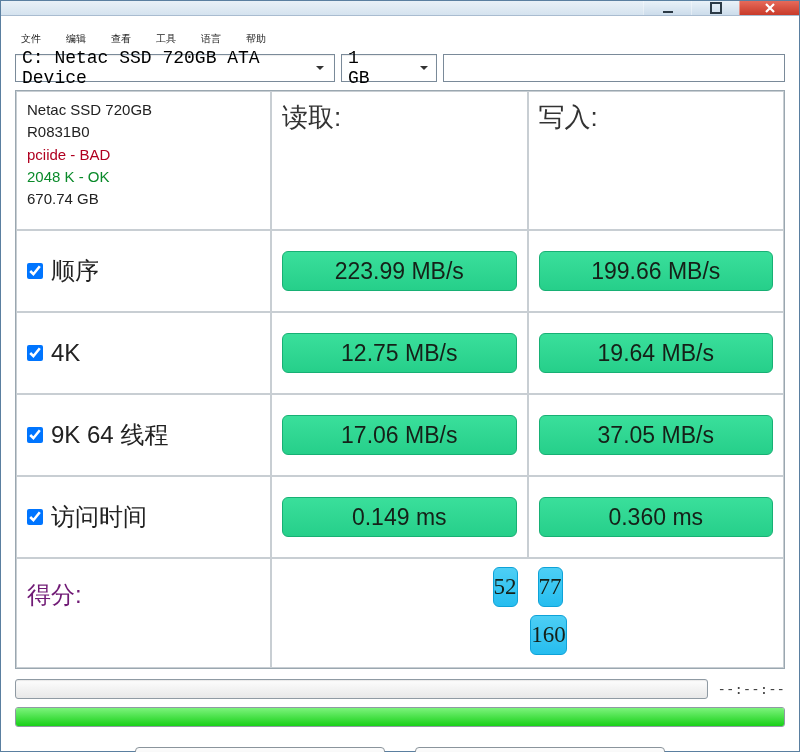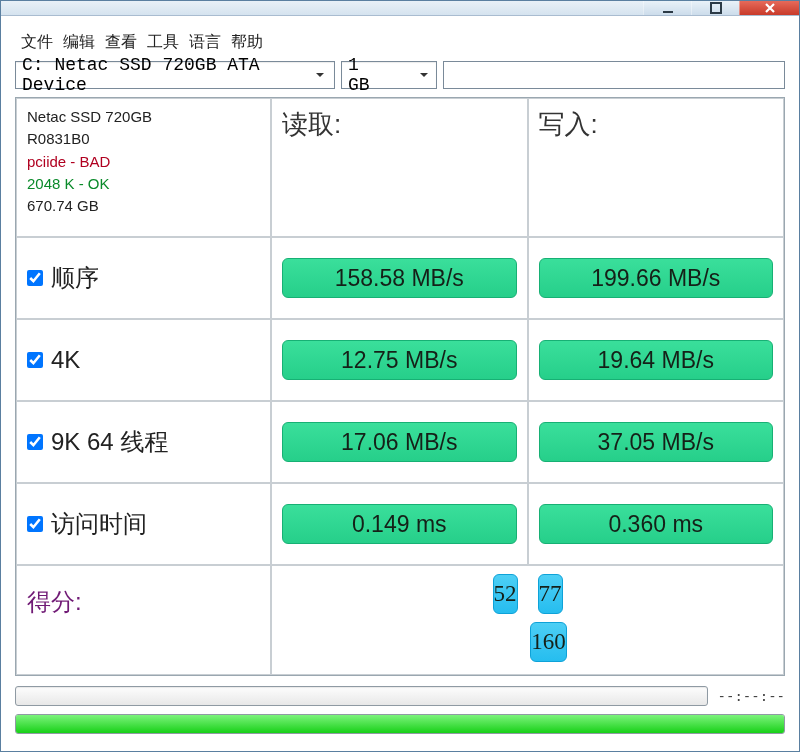--- a/index.html
+++ b/index.html
@@ -42,23 +42,23 @@
     }
     .tbtn svg { width: 14px; height: 14px; }
     .content {
       flex: 1;
       padding: 14px 14px 10px 14px;
       display: flex;
       flex-direction: column;
     }
     .menubar {
       display: flex;
-      gap: 10px;
+      gap: 25px;
       padding: 2px 6px 8px 6px;
-      font-size: 16px;
+      font-size: 10px;
       color: #222;
     }
     .menubar span { cursor: default; }
     .toolbar {
       display: flex;
       align-items: center;
       gap: 6px;
       margin-bottom: 6px;
     }
     .combo {
@@ -239,21 +239,21 @@
         <span>670.74 GB</span>
       </div>
       <div class="hdr colhdr">读取:</div>
       <div class="hdr colhdr">写入:</div>
 
       <div class="rowlabel">
         <input type="checkbox" checked="" style="">
         <span>顺序</span>
       </div>
       <div class="valcell">
-        <div class="pill green">158.58 MB/s</div>
+        <div class="pill green">223.99 MB/s</div>
       </div>
       <div class="valcell">
         <div class="pill green">199.66 MB/s</div>
       </div>
 
       <div class="rowlabel">
         <input type="checkbox" checked="" style="">
         <span>4K</span>
       </div>
       <div class="valcell">

